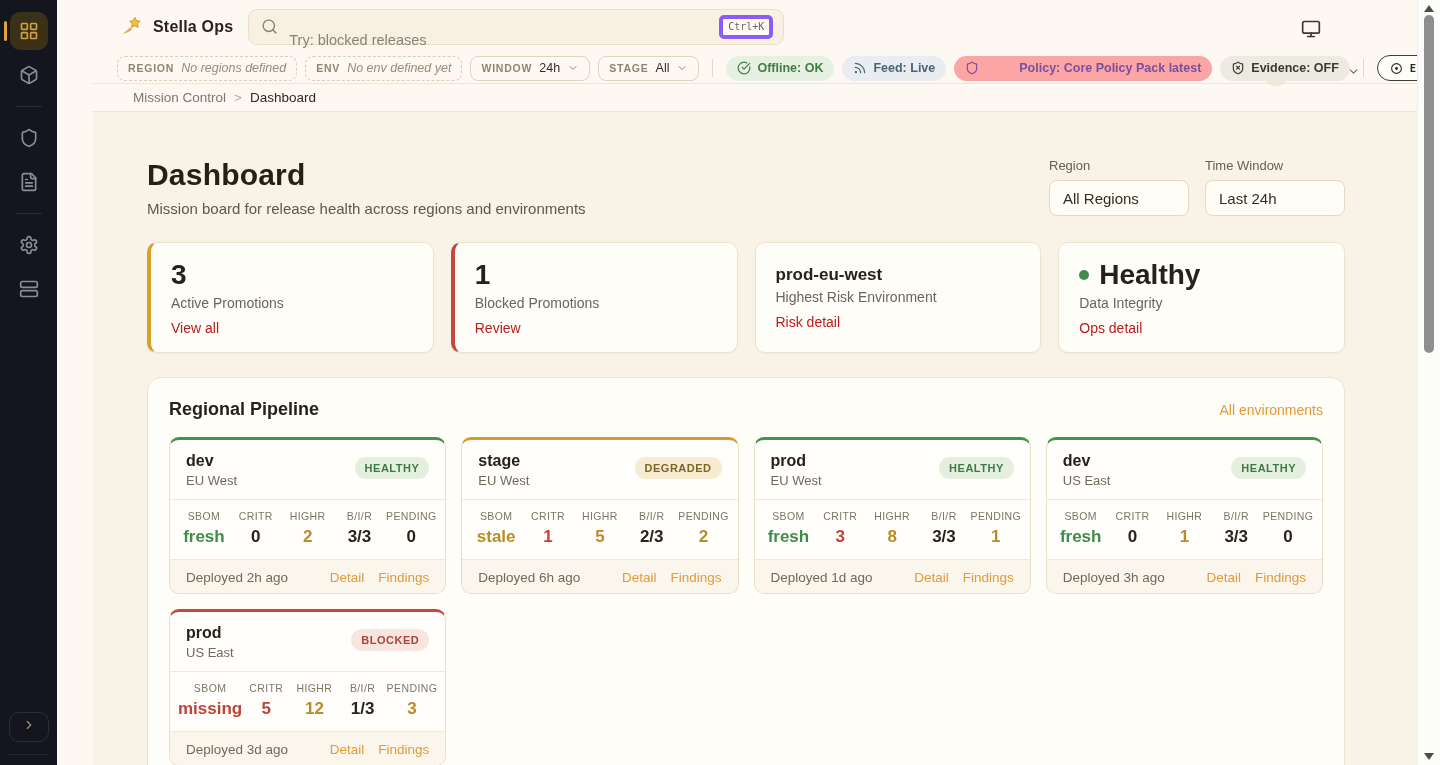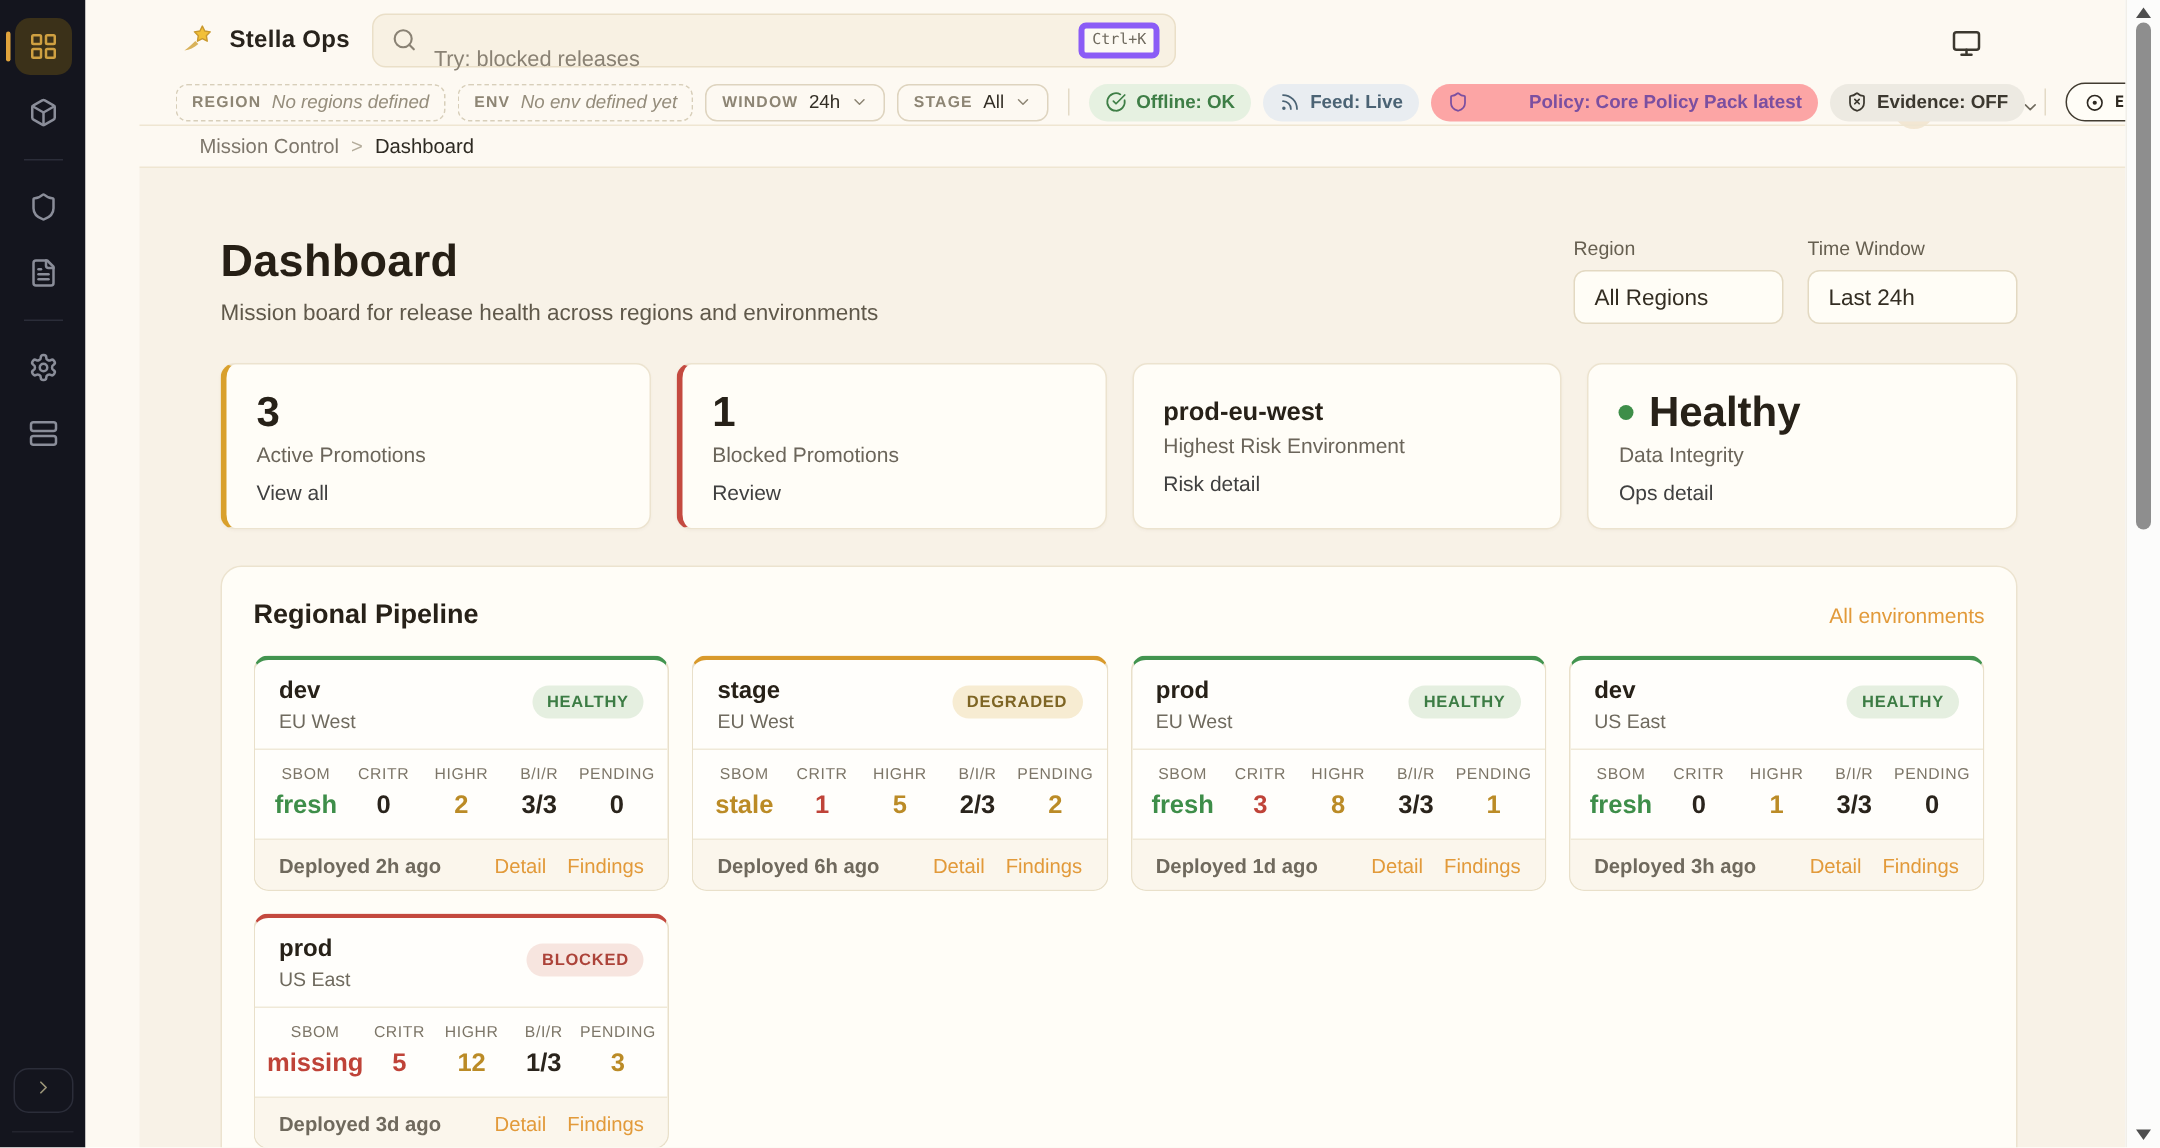--- a/index.html
+++ b/index.html
@@ -94,21 +94,21 @@
 
   .summary-grid { display:grid; grid-template-columns:repeat(4,1fr); gap:17px; margin-top:25px; }
   .sum-card { background:#fffdf7; border:1px solid #ece3cf; border-radius:10px; padding:15px 20px; height:111px;
                box-shadow:0 1px 2px rgba(90,75,40,.04); }
   .sum-card.accent-amber { border-left:4px solid #d9a02c; }
   .sum-card.accent-red   { border-left:4px solid #c44a40; }
   .sum-value { font-size:28px; font-weight:700; color:#272118; line-height:1.2; display:flex; align-items:center; gap:10px; }
   .sum-value.name { font-size:17px; padding-top:6px; line-height:1.3; }
   .dot { width:10px; height:10px; border-radius:50%; background:#3e8e49; display:inline-block; flex:none; }
   .sum-label { font-size:14px; color:#6b655a; margin-top:3px; }
-  .sum-link { font-size:14px; color:#404040; margin-top:9px; display:inline-block; cursor:pointer; text-decoration:none; }
+  .sum-link { font-size:14px; color:#b91c1c; margin-top:9px; display:inline-block; cursor:pointer; text-decoration:none; }
 
   .panel { margin-top:24px; background:#fffdf7; border:1px solid #ece3cf; border-radius:14px; padding:21px; height:560px; }
   .panel-head { display:flex; justify-content:space-between; align-items:center; }
   .panel-title { font-size:18px; font-weight:700; color:#272118; }
   .panel-link { font-size:14px; color:#e29a3a; cursor:pointer; text-decoration:none; }
   .env-grid { display:grid; grid-template-columns:repeat(4,1fr); gap:15px; margin-top:17px; }
   .env-card { border:1px solid #e9e0ca; border-radius:10px; background:#fffefb; overflow:hidden; display:flex;
                flex-direction:column; height:157px; border-top:3px solid transparent; }
   .env-card.tone-healthy  { border-top-color:#43944f; }
   .env-card.tone-degraded { border-top-color:#d99a2b; }
@@ -120,21 +120,21 @@
   .badge.tone-healthy  { background:#e5efe0; color:#3c7c44; }
   .badge.tone-degraded { background:#f7ecd2; color:#7e6524; }
   .badge.tone-blocked  { background:#f7e5df; color:#ac4339; }
   .env-stats { border-top:1px solid #f0e9d8; border-bottom:1px solid #f0e9d8; display:grid;
                grid-template-columns:repeat(5,1fr); padding:10px 8px 12px; text-align:center; flex:1; align-content:center; }
   .stat-label { font-size:10.5px; letter-spacing:.4px; color:#7d7668; }
   .stat-value { font-size:17px; font-weight:700; margin-top:5px; }
   .sv-green { color:#3e8e49; } .sv-amber { color:#bb8b26; } .sv-red { color:#bf4338; } .sv-dark { color:#2a241c; }
   .env-foot { display:flex; justify-content:space-between; align-items:center; padding:10px 16px;
                background:#fbf6ec; font-size:13.5px; }
-  .env-deployed { color:#6f695d;font-weight:bold; }
+  .env-deployed { color:#6f695d; }
   .env-links { display:flex; gap:14px; }
   .env-link { color:#e29a3a; cursor:pointer; text-decoration:none; }
 
   
   .rail { width:23px; flex:none; background:#fcfcfb; position:relative; border-left:1px solid #f1efe9; }
   .rail-arrow { position:absolute; left:50%; transform:translateX(-50%); width:0; height:0;
                border-left:5px solid transparent; border-right:5px solid transparent; cursor:pointer; }
   .rail-arrow.up { top:5px; border-bottom:7px solid #4e4e4e; }
   .rail-arrow.down { bottom:5px; border-top:7px solid #4e4e4e; }
   .rail-thumb { position:absolute; left:50%; transform:translateX(-50%); top:15px; width:10px; height:338px;

